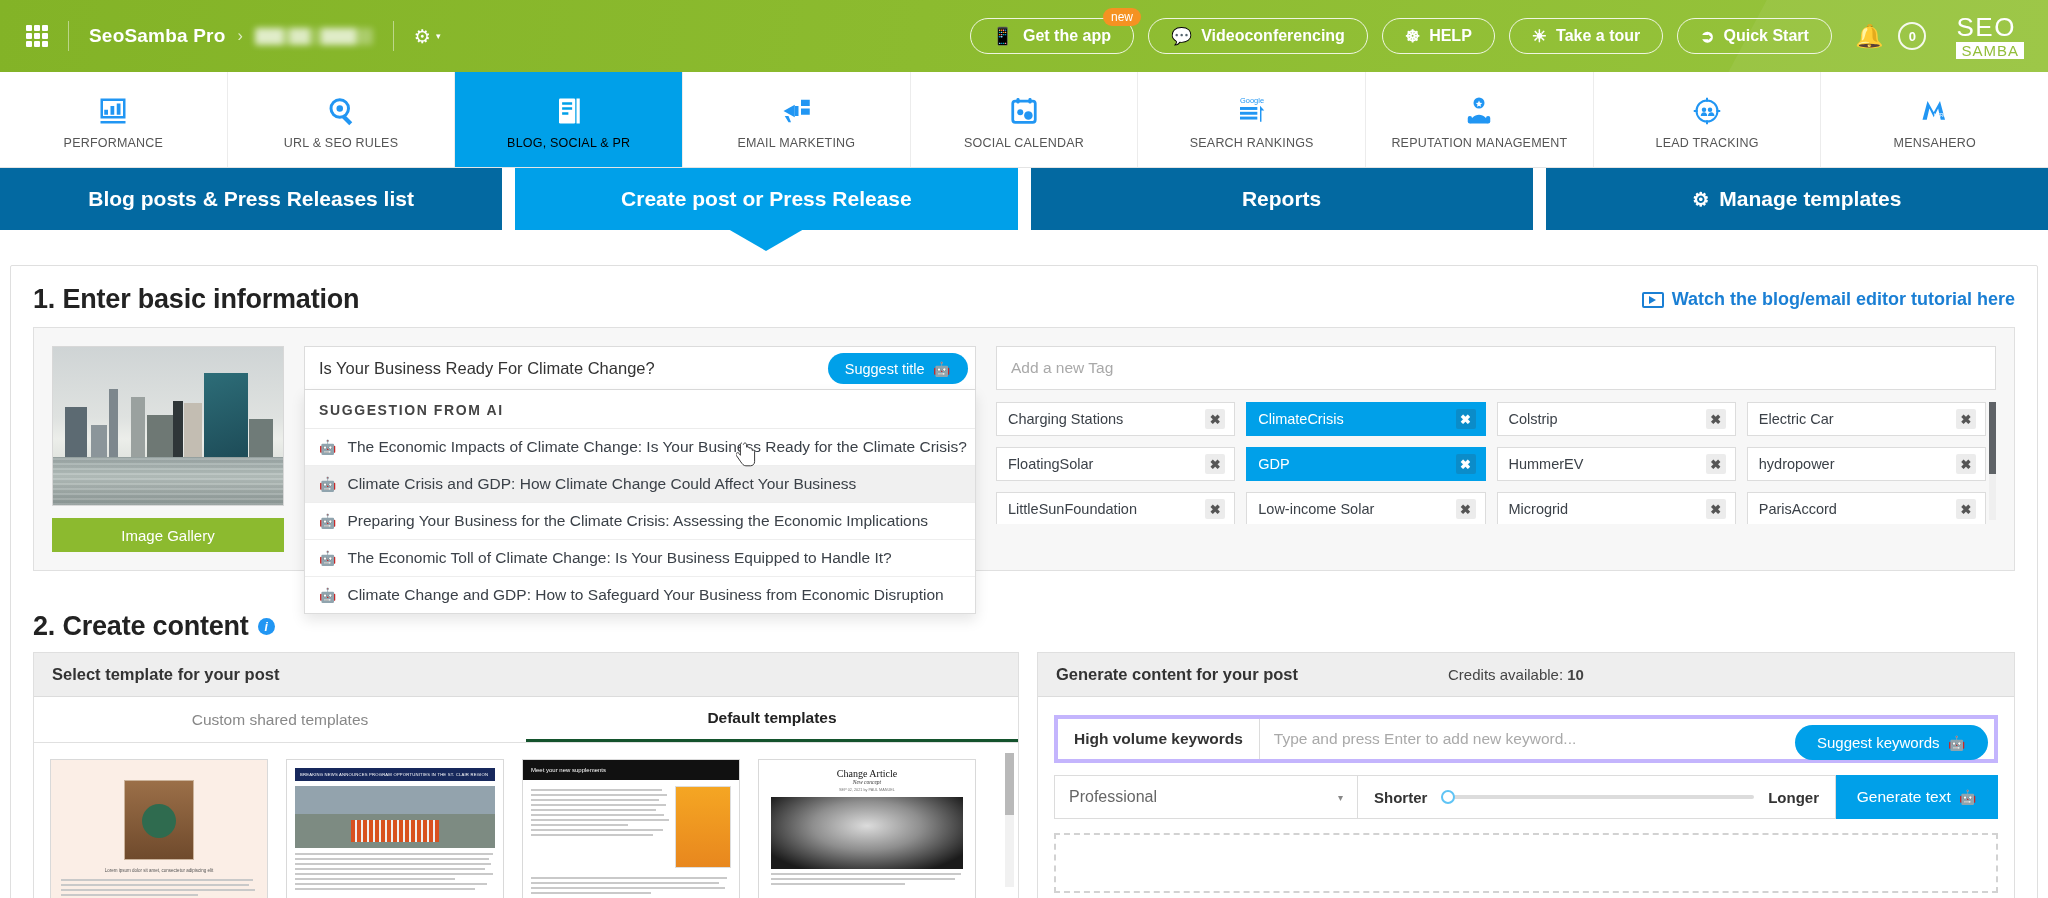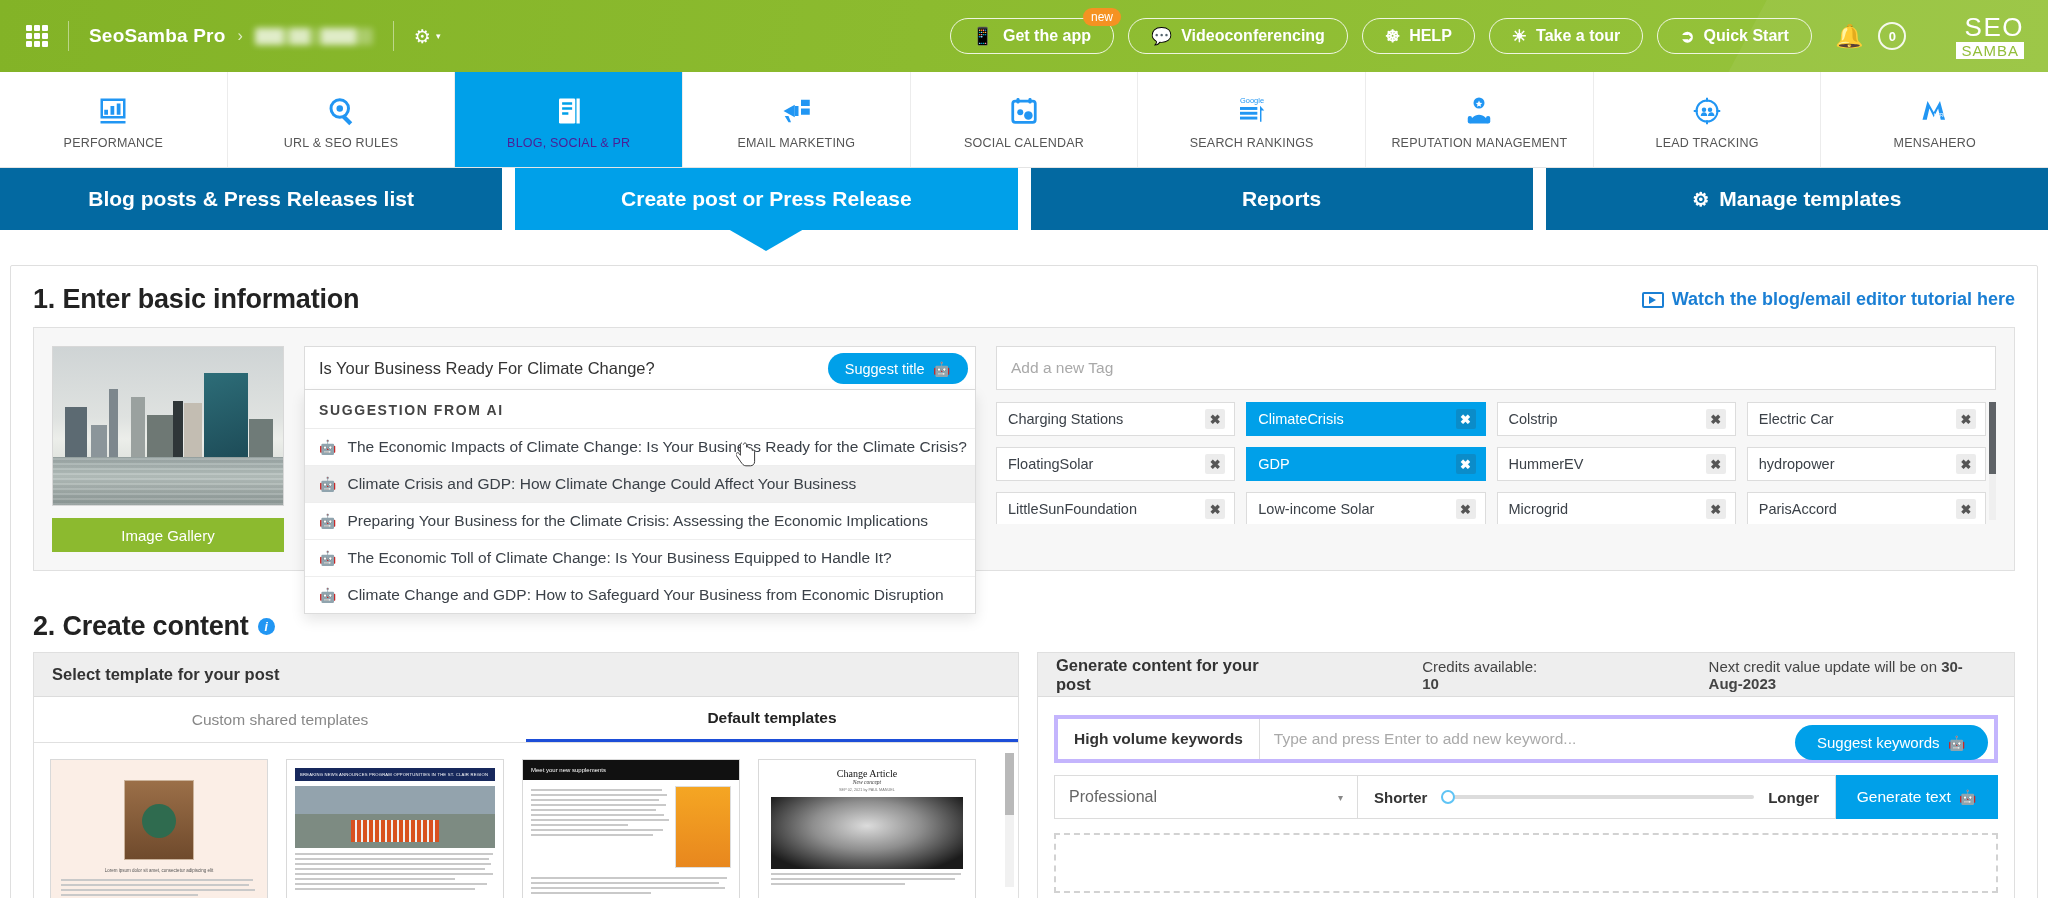--- a/index.html
+++ b/index.html
@@ -62,42 +62,42 @@
     padding:1px 8px; border-radius:9px; line-height:16px;
   }
   .bell { color:#fff; font-size:23px; cursor:pointer; margin-left:10px;}
   .count-badge {
     width:28px;height:28px;border-radius:50%;
     border:2px solid rgba(255,255,255,.9);
     display:flex;align-items:center;justify-content:center;
     color:#fff;font-size:13px;font-weight:bold; cursor:pointer;
   }
   .logo {
-    margin-left:36px; display:flex; flex-direction:column; align-items:flex-end;
+    margin-left:16px; display:flex; flex-direction:column; 
     line-height:1; cursor:pointer;
   }
   .logo .seo { color:#fff; font-size:26px; letter-spacing:1.5px; font-weight:normal;}
   .logo .samba {
     background:#fff; color:#8cba2f; font-size:15px; letter-spacing:1px;
     padding:1px 5px; margin-top:2px; font-weight:normal;
   }
 
   
   .mainnav { display:flex; height:96px; background:#fff; border-bottom:1px solid #e4e4e4;}
   .navitem {
     flex:1; display:flex; flex-direction:column; align-items:center; justify-content:center;
     gap:8px; border-right:1px solid #ececec; cursor:pointer; position:relative;
     padding-top:4px;
   }
   .navitem:last-child{border-right:none;}
   .navitem .ni { color:#2196f3; height:34px; display:flex; align-items:center; }
   .navitem .nl { font-size:12.5px; color:#555; letter-spacing:.2px; white-space:nowrap; }
   .navitem.active { background:#00a0e9; }
   .navitem.active .ni { color:#fff; }
-  .navitem.active .nl { color:#4c1d95; }
+  .navitem.active .nl { color:#000000; }
 
   
   .subnav { display:flex; gap:13px; padding:0 0 0 0; background:#fff; }
   .subitem {
     flex:1; height:62px; background:#0369a1; color:#fff;
     display:flex; align-items:center; justify-content:center; gap:10px;
     font-size:21px; font-weight:bold; cursor:pointer; position:relative;
   }
   .subitem.active { background:#00a0e9; }
   .subitem.active:after{
@@ -228,21 +228,21 @@
   .card-head .meta { font-weight:normal; font-size:15px; color:#444; }
   .card-head .m1 { margin-left:150px; }
   .card-head .m2 { margin-left:165px; }
   .card-head .meta b { font-weight:bold; }
 
   .tpl-tabs { display:flex; height:46px; border-bottom:1px solid #e0e0e0; }
   .tpl-tab {
     flex:1; display:flex; align-items:center; justify-content:center;
     font-size:15.5px; color:#888; cursor:pointer;
   }
-  .tpl-tab.active { color:#222; font-weight:bold; border-bottom:3px solid #1d4ed8; }
+  .tpl-tab.active { color:#222; font-weight:bold; border-bottom:3px solid #14532d; }
 
   .tpl-strip { display:flex; gap:18px; padding:16px 16px 0 16px; position:relative; }
   .tpl-card {
     width:218px; height:152px; border:1px solid #d9d9d9; background:#fff; overflow:hidden;
     cursor:pointer; position:relative; flex:0 0 218px;
   }
   .tpl-scroll { position:absolute; right:4px; top:10px; width:9px; height:134px; background:#f1f1f1; }
   .tpl-scroll i{ position:absolute;left:0;top:0;width:9px;height:62px;background:#b9b9b9;display:block;}
 
   
@@ -697,24 +697,20 @@
         </div>
       </div>
 
       <div class="card">
         <div class="card-head">
           <span>Generate content for your post</span>
           <span class="meta m1">
             <span>Credits available:</span>
             <b>10</b>
           </span>
-          <span class="meta m2">
-            <span>Next credit value update will be on</span>
-            <b>30-Aug-2023</b>
-          </span>
         </div>
 
         <div class="kw-row">
           <div class="kw-label">High volume keywords</div>
           <input class="kw-input" type="text" placeholder="Type and press Enter to add new keyword..." style="">
           <button class="suggest-kw-btn">
             <span>Suggest keywords</span>
             <span class="robot">🤖</span>
           </button>
         </div>

